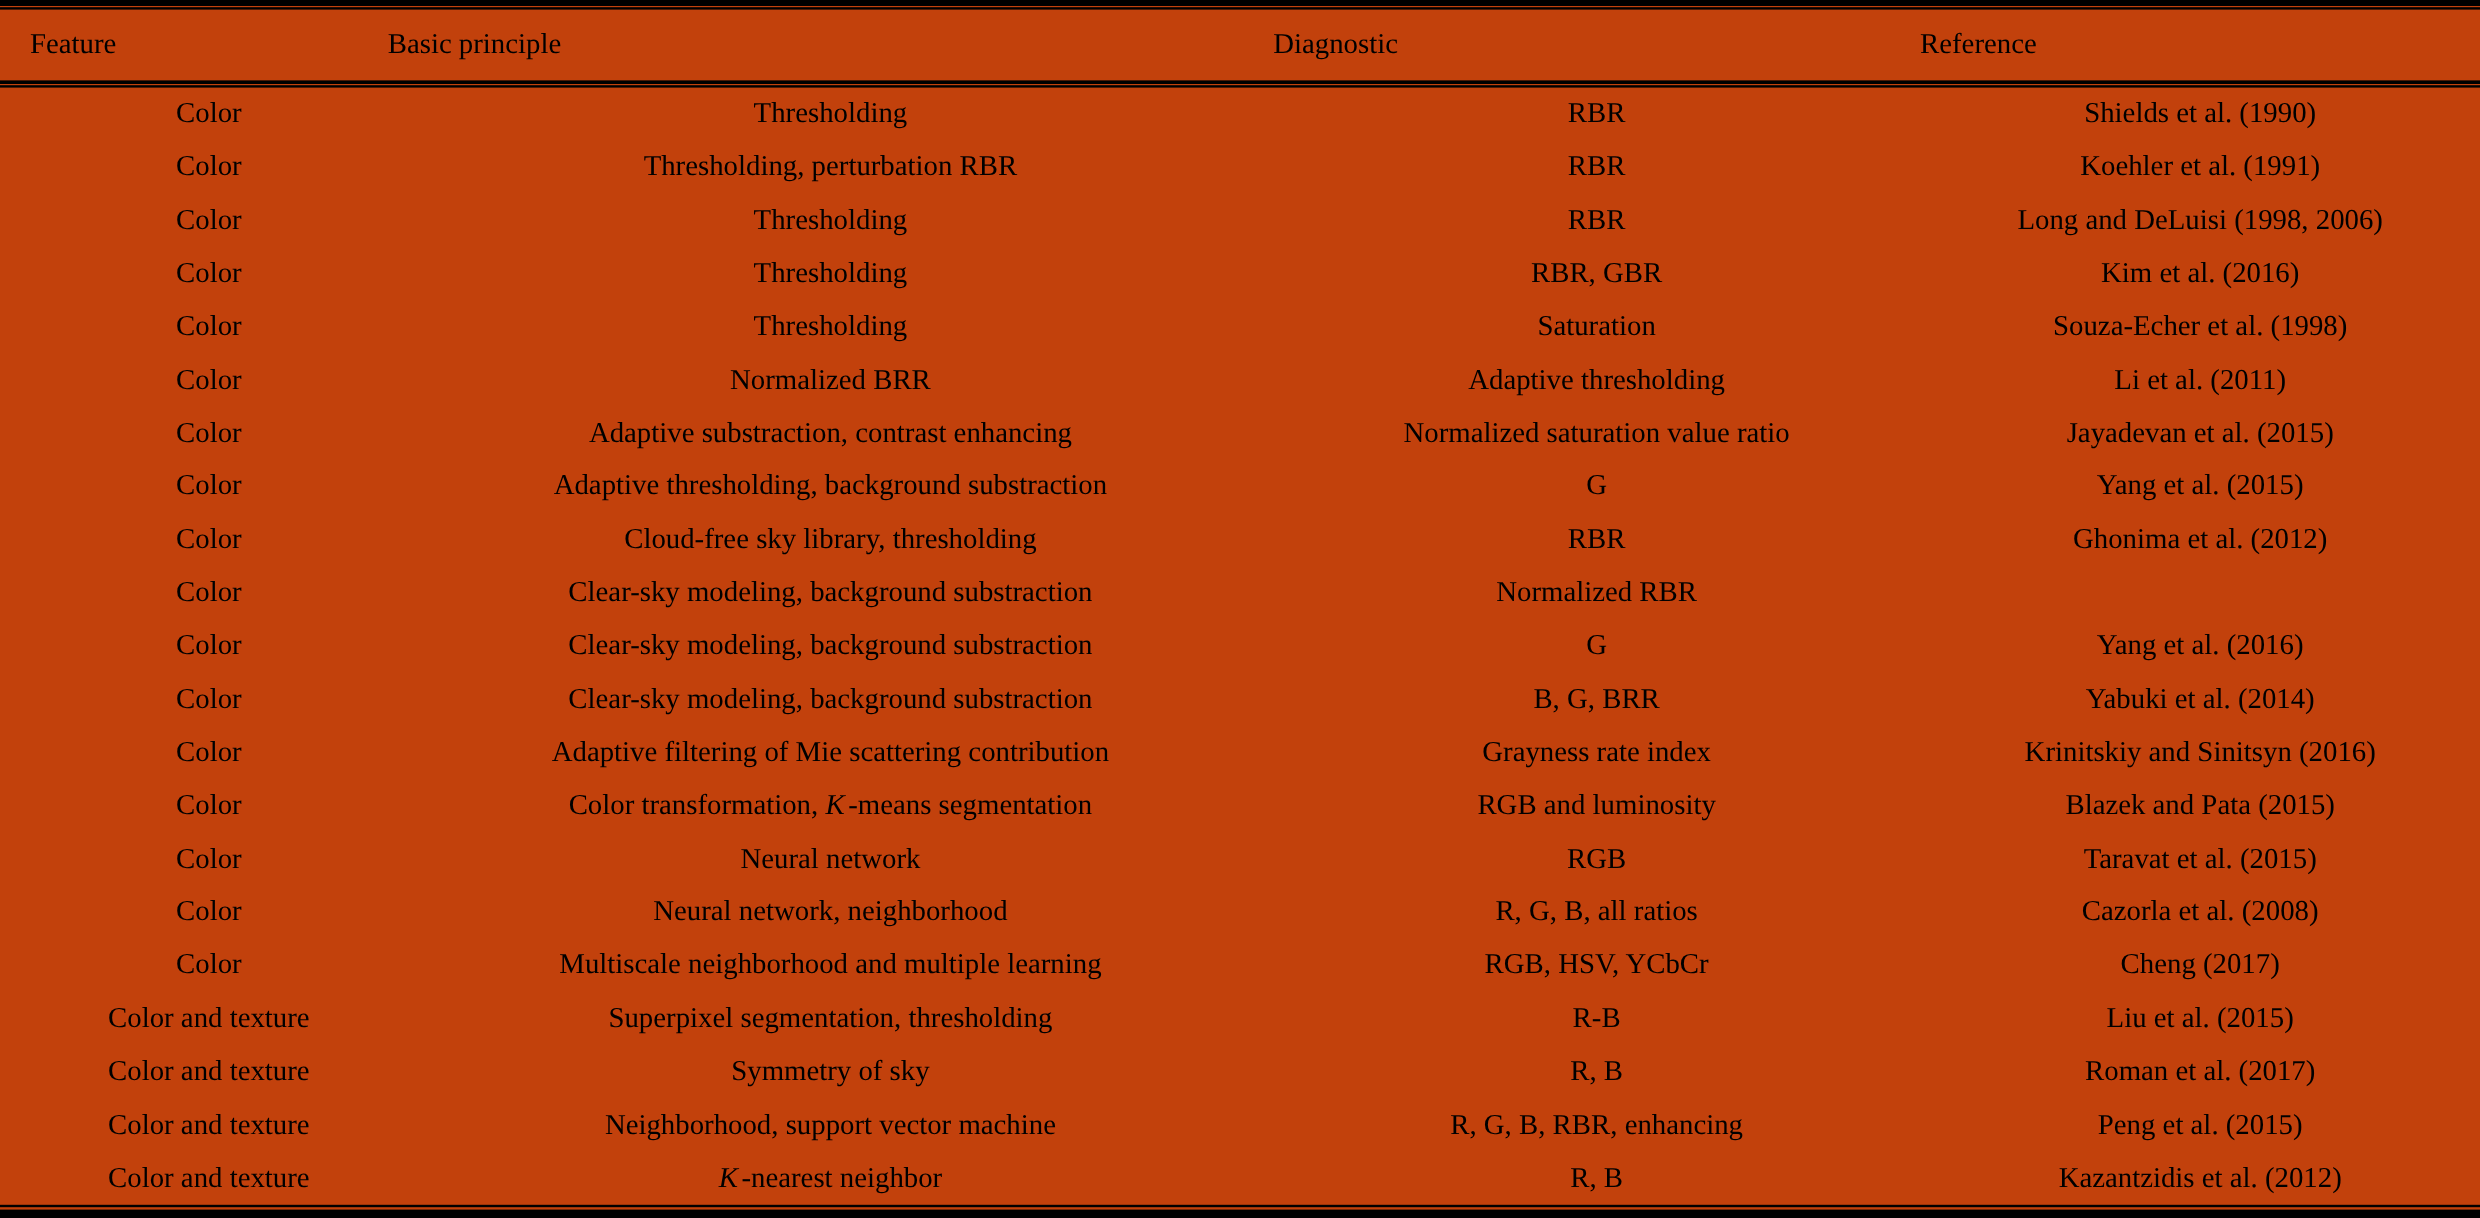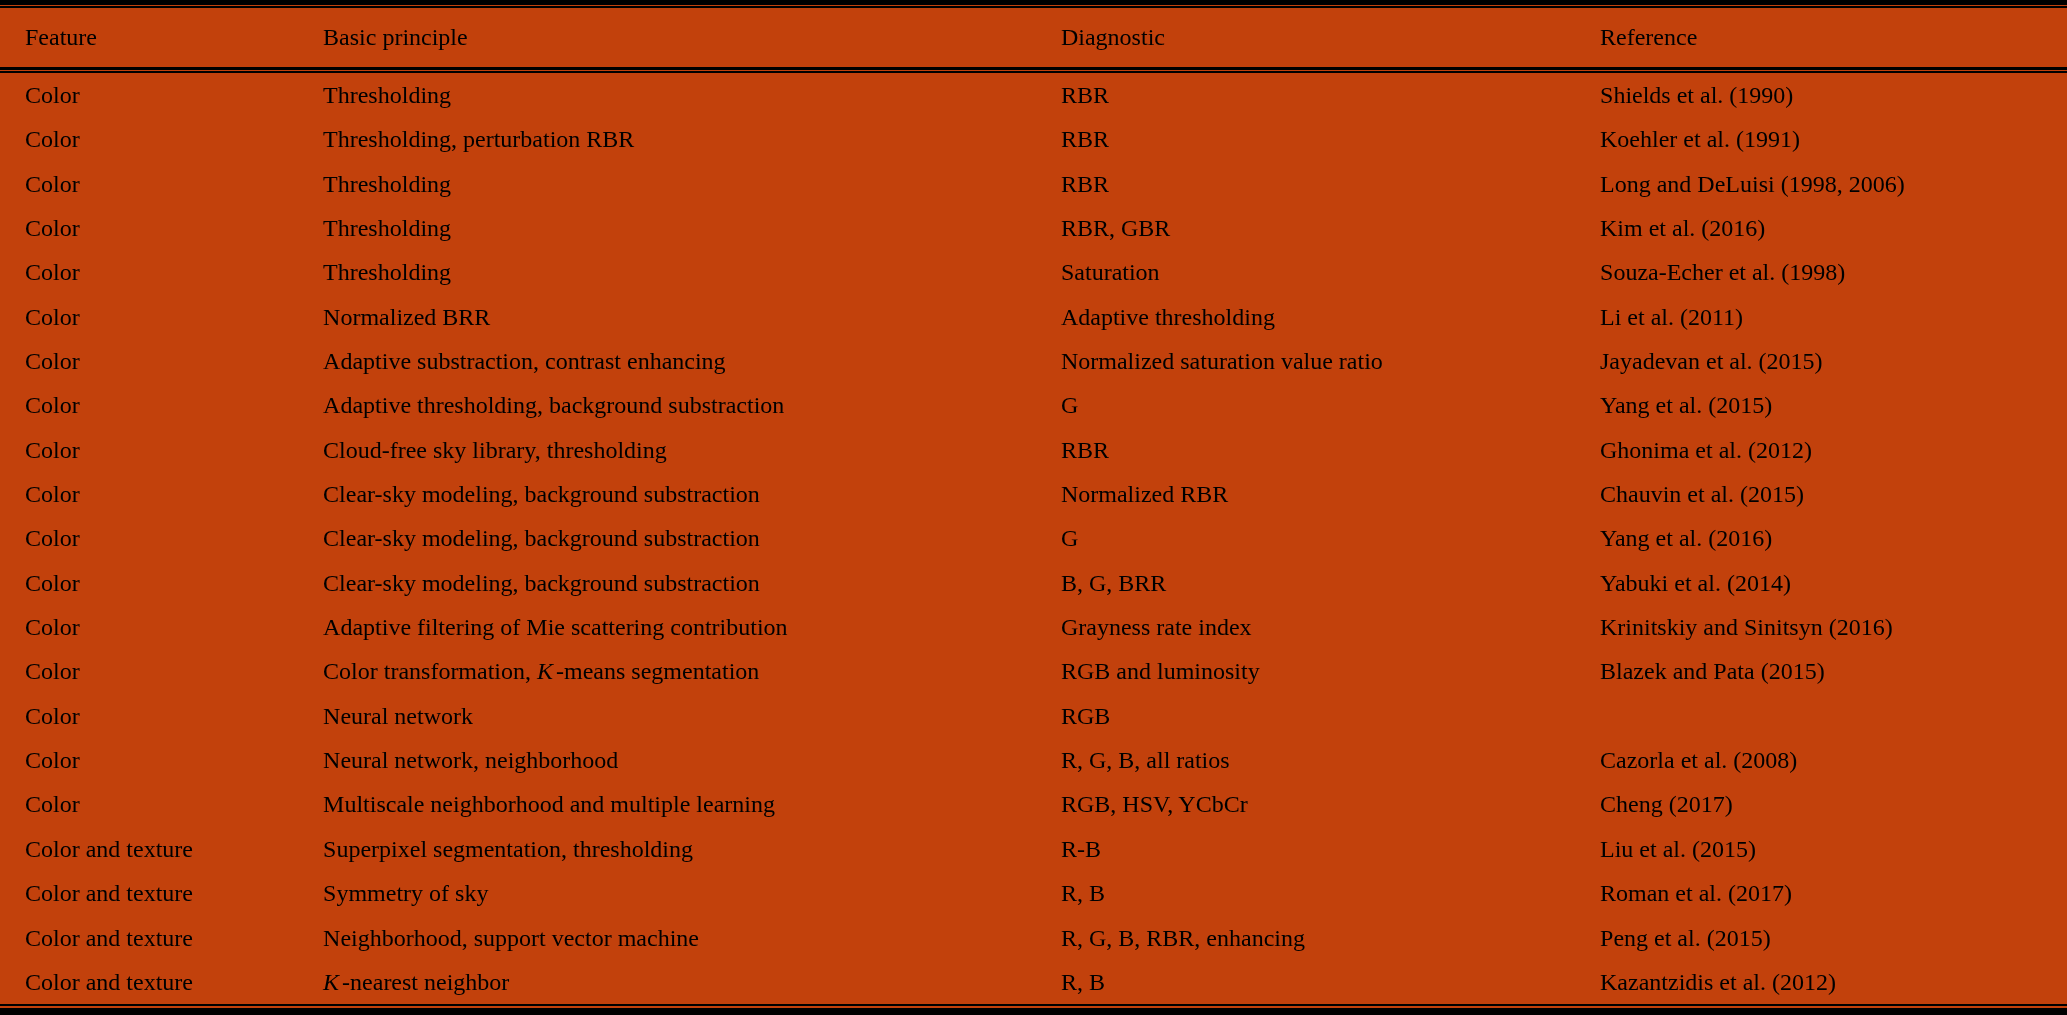--- a/index.html
+++ b/index.html
@@ -36,20 +36,21 @@
   .thead, .tr {
     display: grid;
     grid-template-columns: 15.63% 35.70% 26.08% 22.59%;
     align-items: center;
   }
   .thead {
     height: 59px;
   }
   .tr {
     height: 44.35px;
+    text-align: center;
   }
   .th, .td {
     white-space: nowrap;
     overflow: visible;
     line-height: 1.1;
   }
   .th:first-child, .td:first-child {
     padding-left: 25px;
     box-sizing: border-box;
   }
@@ -125,21 +126,20 @@
       <div class="tr">
         <div class="td">Color</div>
         <div class="td">Cloud-free sky library, thresholding</div>
         <div class="td">RBR</div>
         <div class="td">Ghonima et al. (2012)</div>
       </div>
       <div class="tr">
         <div class="td">Color</div>
         <div class="td">Clear-sky modeling, background substraction</div>
         <div class="td">Normalized RBR</div>
-        <div class="td">Chauvin et al. (2015)</div>
       </div>
       <div class="tr">
         <div class="td">Color</div>
         <div class="td">Clear-sky modeling, background substraction</div>
         <div class="td">G</div>
         <div class="td">Yang et al. (2016)</div>
       </div>
       <div class="tr">
         <div class="td">Color</div>
         <div class="td">Clear-sky modeling, background substraction</div>
@@ -155,20 +155,21 @@
       <div class="tr">
         <div class="td">Color</div>
         <div class="td"><span>Color transformation, </span><span class="italic">K</span><span>-means segmentation</span></div>
         <div class="td">RGB and luminosity</div>
         <div class="td">Blazek and Pata (2015)</div>
       </div>
       <div class="tr">
         <div class="td">Color</div>
         <div class="td">Neural network</div>
         <div class="td">RGB</div>
+        <div class="td">Taravat et al. (2015)</div>
       </div>
       <div class="tr">
         <div class="td">Color</div>
         <div class="td">Neural network, neighborhood</div>
         <div class="td">R, G, B, all ratios</div>
         <div class="td">Cazorla et al. (2008)</div>
       </div>
       <div class="tr">
         <div class="td">Color</div>
         <div class="td">Multiscale neighborhood and multiple learning</div>

